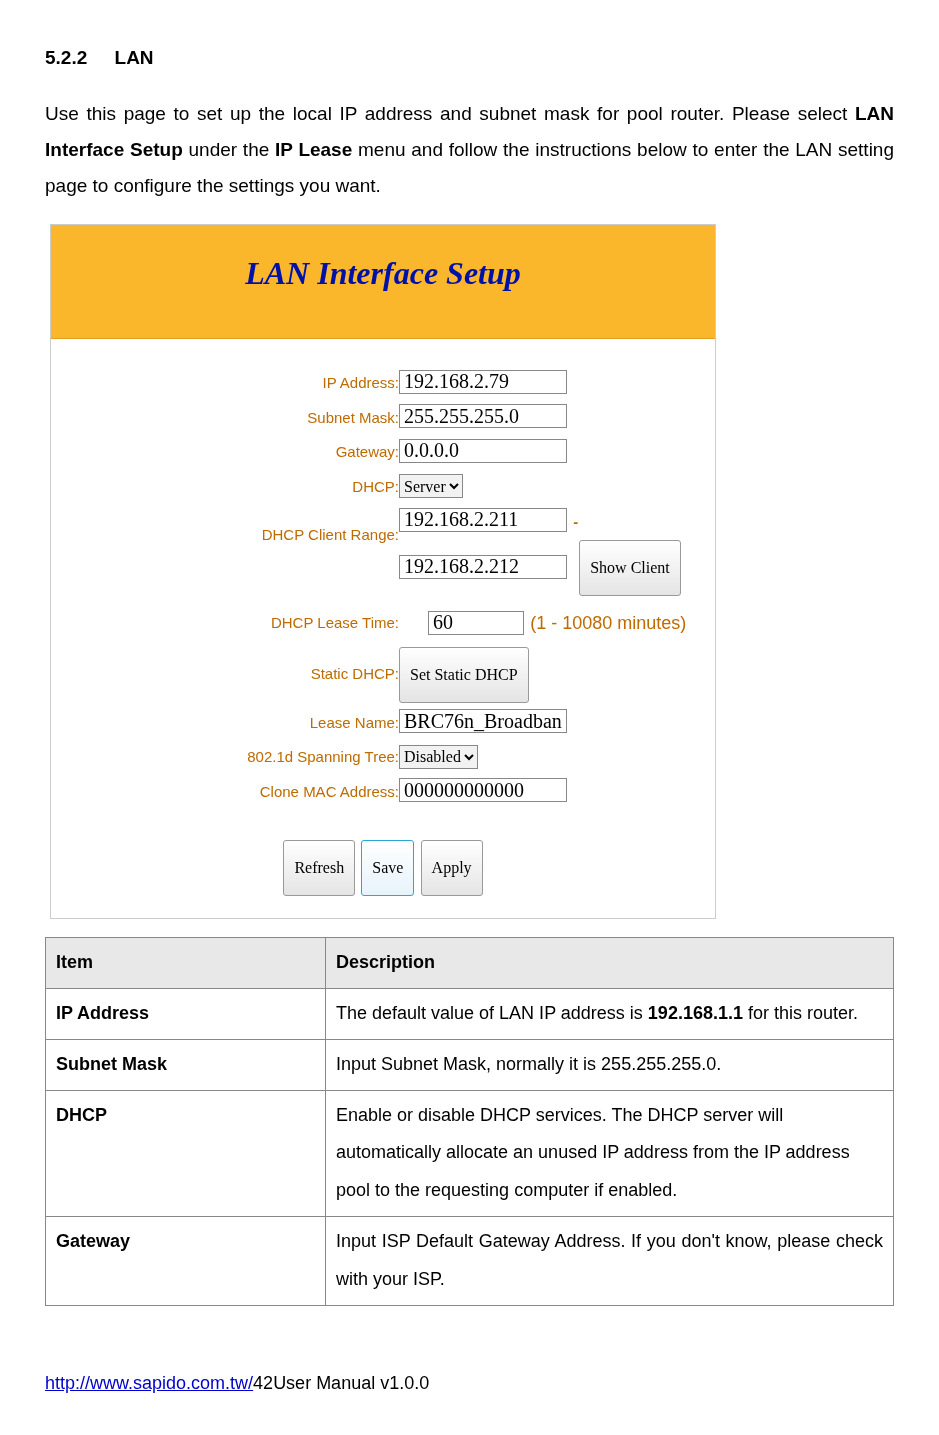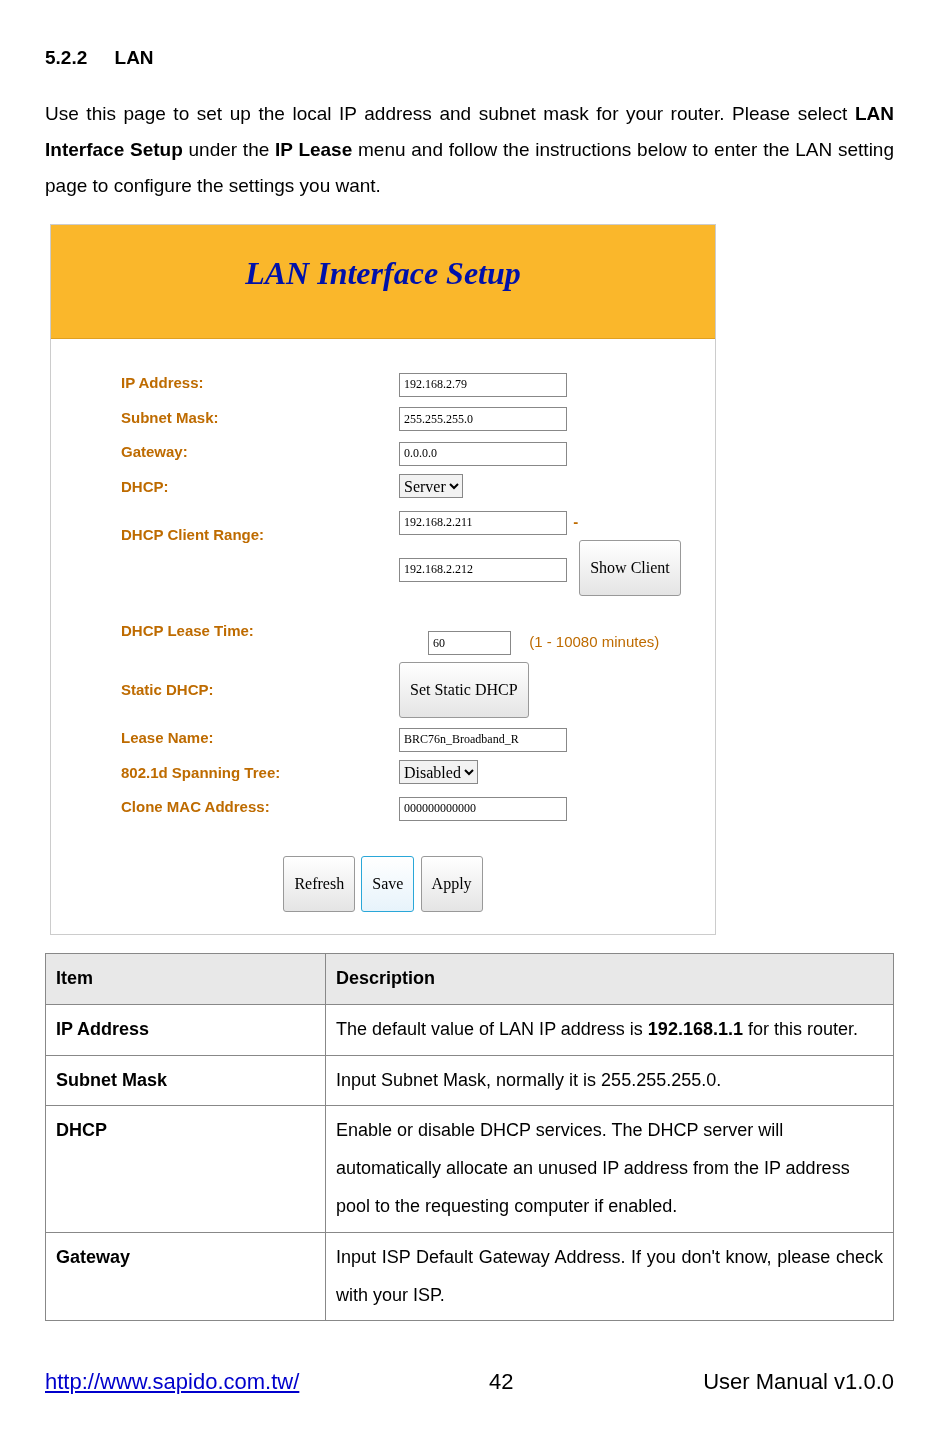--- a/index.html
+++ b/index.html
@@ -52,31 +52,32 @@
     display: flex;
     align-items: center;
     margin-bottom: 6px;
     padding-left: 62px;
   }
   .form-row.range { align-items: flex-start; }
   .form-label {
     width: 278px;
     flex-shrink: 0;
     color: #BE6B00;
-    font-weight: bold;
+    font-weight: normal;
+    text-align: right;
   }
   .form-val input[type=text] {
     font-family: "Times New Roman", serif;
-    font-size: 12px;
+    font-size: 20px;
     padding: 2px 4px;
     border: 1px solid #888;
     width: 168px;
     height: 24px;
   }
-  .form-val input.short { width: 83px; margin-top: 25px; }
+  .form-val input.short { width: 96px; }
   .form-val select {
     font-family: "Times New Roman", serif;
     font-size: 16px;
     border: 1px solid #888;
     height: 24px;
     background: #f2f2f2;
   }
   .range-dash {
     font-weight: bold;
     color: #BE6B00;
@@ -90,22 +91,22 @@
     font-size: 16px;
     padding: 18px 10px;
     border: 1px solid #999;
     border-radius: 3px;
     background: linear-gradient(#fff,#e4e4e4);
     cursor: pointer;
     margin-left: 8px;
   }
   .hint {
     color: #BE6B00;
-    font-size: 15px;
-    margin-left: 14px;
+    font-size: 18px;
+    margin-left: 2px;
   }
   .bottom-btns {
     text-align: center;
     padding: 28px 0 14px 0;
   }
   .bottom-btns .btn-win { margin: 0 1px; }
   .btn-save {
     border: 1px solid #2aa7d8;
     background: linear-gradient(#fff,#e7f3fb);
   }
@@ -124,36 +125,35 @@
   table.desc-table th {
     background: #e8e8e8;
     font-weight: bold;
   }
   table.desc-table td.item-col {
     font-weight: bold;
     width: 280px;
   }
   .footer {
     display: flex;
-    justify-content: space-between;
-    font-size: 22px;
-    margin-top: 40px;
+    font-size: 18px;
+    margin-top: 60px;
   }
   .footer .url { color: #0000cc; text-decoration: underline; }
 </style>
 </head>
 <body>
 
 <div class="section-heading">
   <span class="num">5.2.2</span>
   <span>LAN</span>
 </div>
 
 <p class="intro-para">
-  <span>Use this page to set up the local IP address and subnet mask for your router. Please select </span>
+  <span>Use this page to set up the local IP address and subnet mask for pool router. Please select </span>
   <span class="b">LAN Interface Setup</span>
   <span> under the </span>
   <span class="b">IP Lease</span>
   <span> menu and follow the instructions below to enter the LAN setting page to configure the settings you want.</span>
 </p>
 
 <div class="screenshot-box">
   <div class="shot-header">
     <span class="shot-title">LAN Interface Setup</span>
   </div>

